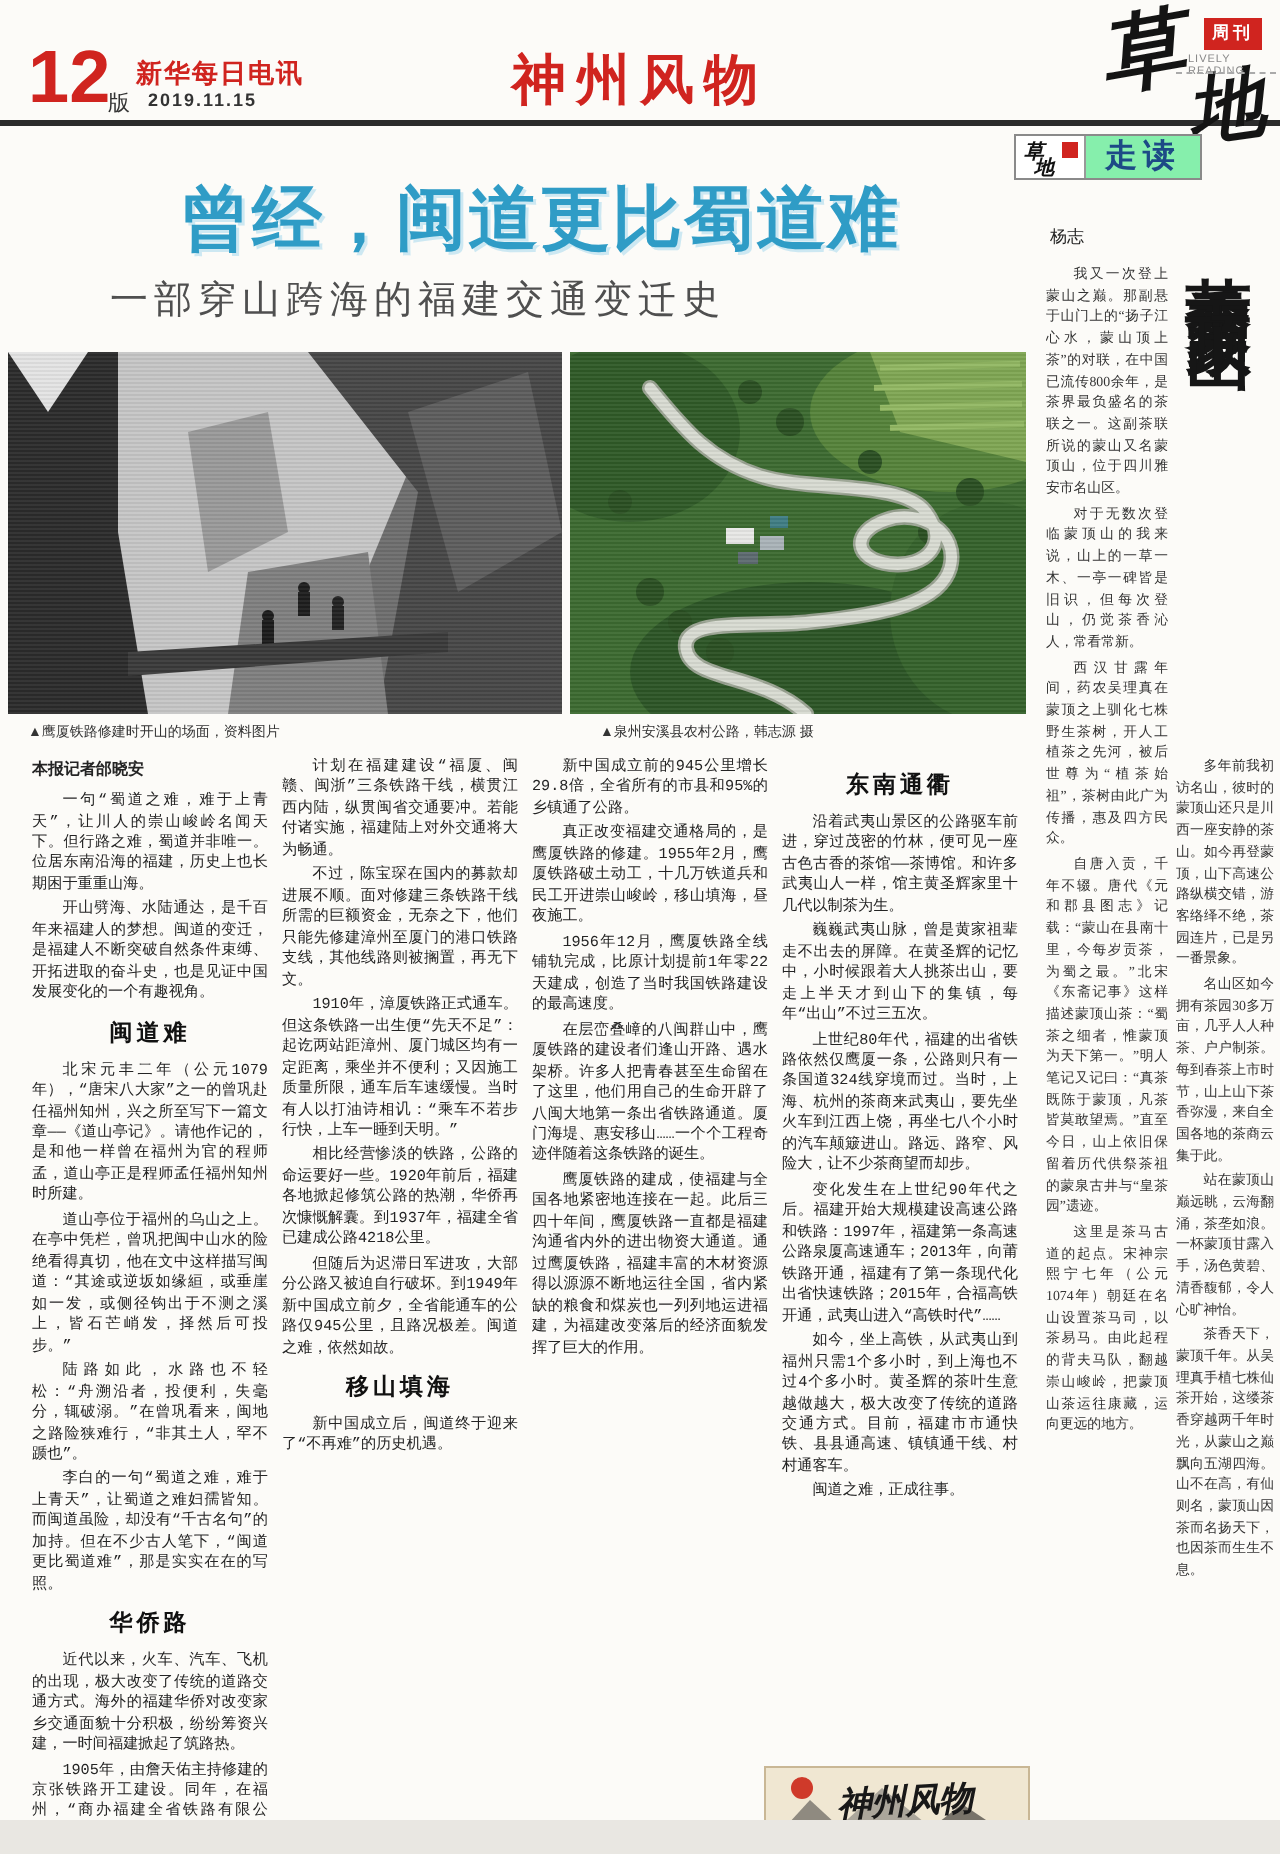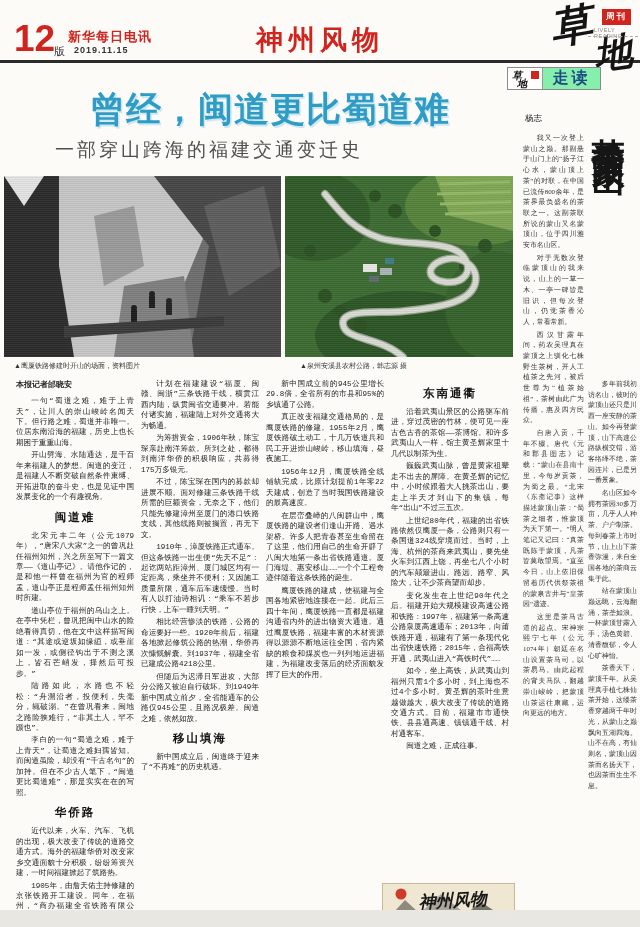--- a/index.html
+++ b/index.html
@@ -172,21 +172,20 @@
           <p>李白的一句“蜀道之难，难于上青天”，让蜀道之难妇孺皆知。而闽道虽险，却没有“千古名句”的加持。但在不少古人笔下，“闽道更比蜀道难”，那是实实在在的写照。</p>
           <h3 class="col-head">华侨路</h3>
           <p>近代以来，火车、汽车、飞机的出现，极大改变了传统的道路交通方式。海外的福建华侨对改变家乡交通面貌十分积极，纷纷筹资兴建，一时间福建掀起了筑路热。</p>
           <p>1905年，由詹天佑主持修建的京张铁路开工建设。同年，在福州，“商办福建全省铁路有限公司”也应运而生，清朝内阁学士陈宝琛出任总理，主持福建铁路事务。</p>
           <p>陈宝琛是清流名臣。在他看来，中国要想自强，兴建铁路、发展实业势在必行。在他主持下，“商办福建全省铁路有限公司”雄心勃勃，</p>
         </div>
     </div>
     <div class="col">
         <div>
           <p>计划在福建建设“福厦、闽赣、闽浙”三条铁路干线，横贯江西内陆，纵贯闽省交通要冲。若能付诸实施，福建陆上对外交通将大为畅通。</p>
-          <p>为筹措资金，1906年秋，陈宝琛亲赴南洋筹款。所到之处，都得到南洋华侨的积极响应，共募得175万多银元。</p>
           <p>不过，陈宝琛在国内的募款却进展不顺。面对修建三条铁路干线所需的巨额资金，无奈之下，他们只能先修建漳州至厦门的港口铁路支线，其他线路则被搁置，再无下文。</p>
           <p>1910年，漳厦铁路正式通车。但这条铁路一出生便“先天不足”：起讫两站距漳州、厦门城区均有一定距离，乘坐并不便利；又因施工质量所限，通车后车速缓慢。当时有人以打油诗相讥：“乘车不若步行快，上车一睡到天明。”</p>
           <p>相比经营惨淡的铁路，公路的命运要好一些。1920年前后，福建各地掀起修筑公路的热潮，华侨再次慷慨解囊。到1937年，福建全省已建成公路4218公里。</p>
           <p>但随后为迟滞日军进攻，大部分公路又被迫自行破坏。到1949年新中国成立前夕，全省能通车的公路仅945公里，且路况极差。闽道之难，依然如故。</p>
           <h3 class="col-head">移山填海</h3>
           <p>新中国成立后，闽道终于迎来了“不再难”的历史机遇。</p>
         </div>
       </div>
     <div class="col">
         <div>

